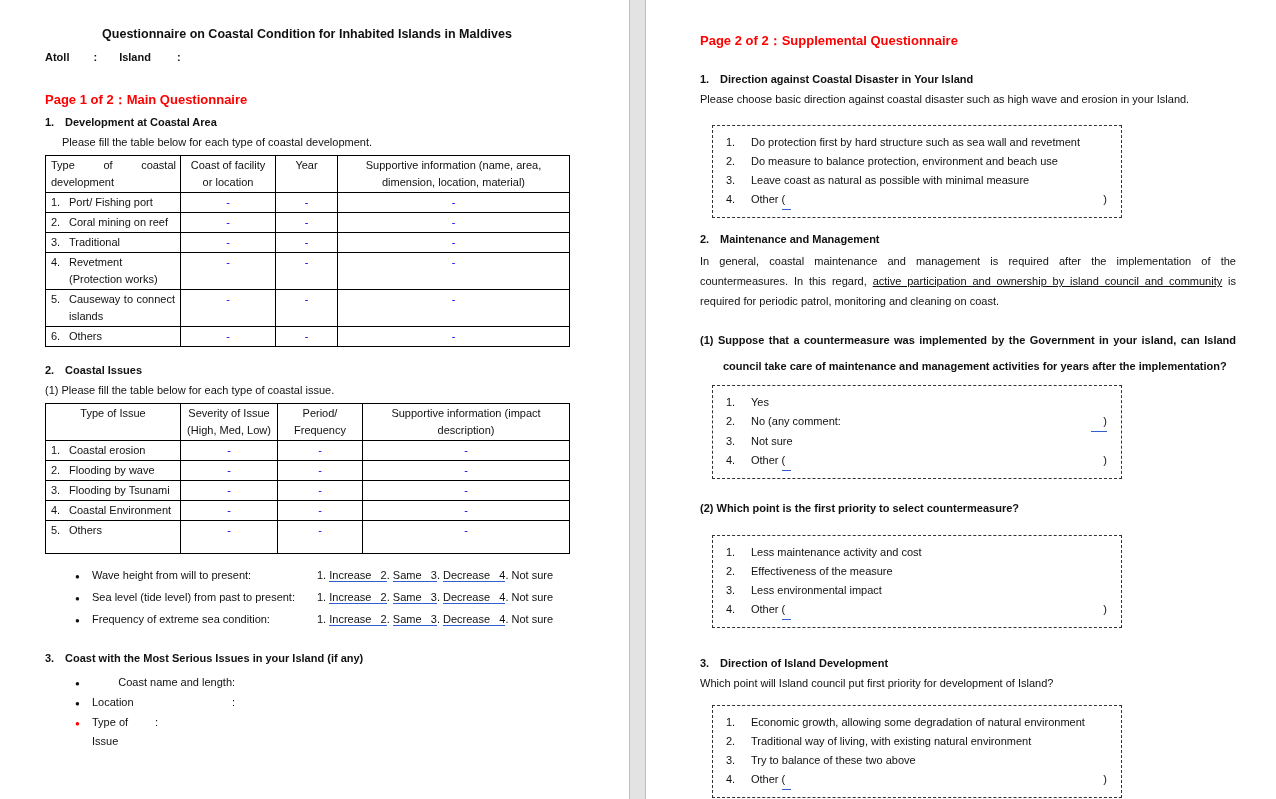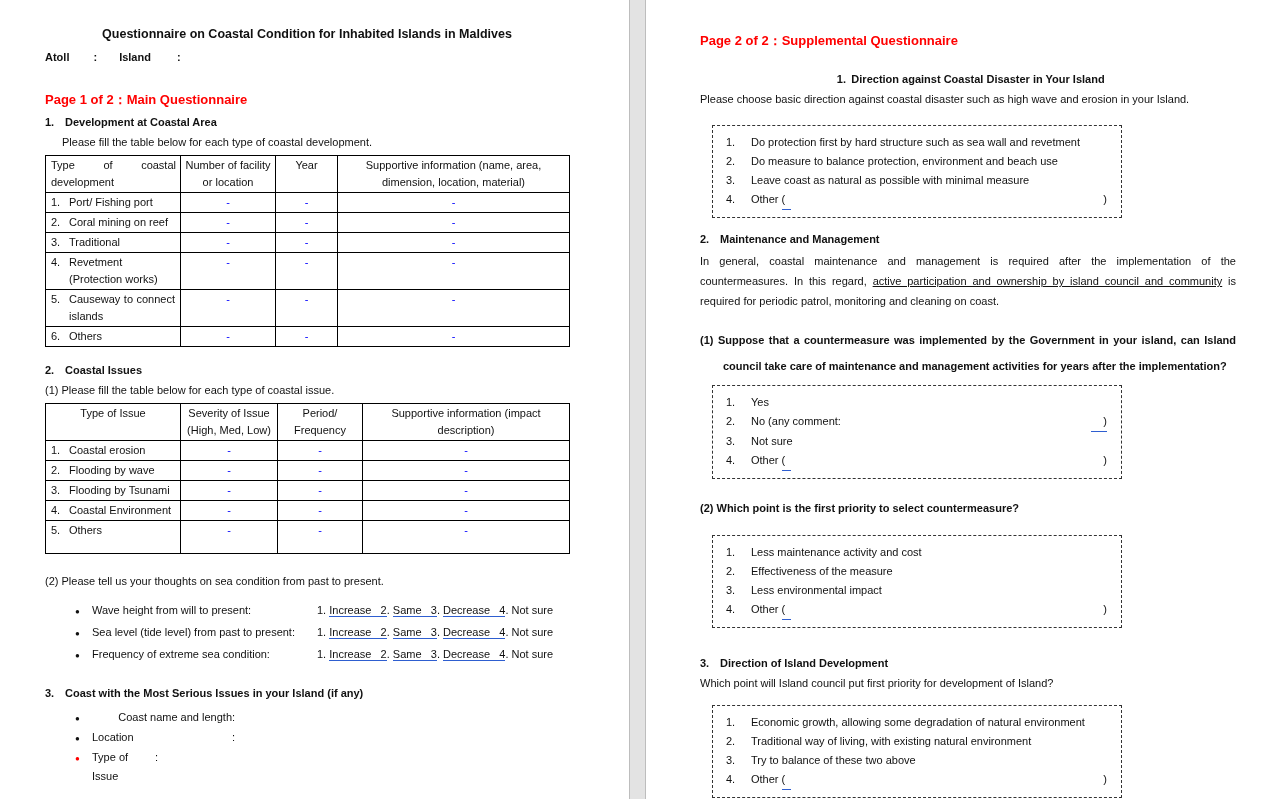--- a/index.html
+++ b/index.html
@@ -53,21 +53,21 @@
   .bnum{width:25px;flex:none;padding-left:13px;}
   .bbody{display:flex;flex:1;padding-right:14px;align-items:baseline;}
   .fsp{flex:1;}
 
   .para{margin-top:4px;line-height:20px;text-align:justify;}
   .hang{padding-left:23px;text-indent:-23px;line-height:26px;text-align:justify;}
   .footer-line{text-align:right;margin-top:12px;line-height:15px;}
 
   
   .mt14{margin-top:14px;} .mt16{margin-top:16px;font-weight:bold;} .mt18{margin-top:18px;}
-  .mt20{margin-top:20px;} .mt22{margin-top:22px;text-align:center;} .mt6{margin-top:6px;} .mt12{margin-top:28px;}
+  .mt20{margin-top:20px;} .mt22{margin-top:22px;} .mt6{margin-top:6px;} .mt12{margin-top:28px;}
 </style>
 </head>
 <body>
 
 <div class="canvas">
 
   <div class="page page-left">
     <div class="doc-title">Questionnaire on Coastal Condition for Inhabited Islands in Maldives</div>
 
     <div class="atoll-line">
@@ -84,21 +84,21 @@
     <table>
         <colgroup>
           <col style="width: 135px;">
           <col style="width: 95px;">
           <col style="width: 62px;">
           <col style="width: 232px;">
         </colgroup>
         <thead>
           <tr>
             <th class="just">Type of coastal development</th>
-            <th>Number of facility or location</th>
+            <th>Coast of facility or location</th>
             <th>Year</th>
             <th>Supportive information (name, area, dimension, location, material)</th>
           </tr>
         </thead>
         <tbody>
           <tr>
             <td>
               <div class="cellwrap">
                 <span class="rnum">1.</span>
                 <div class="rlabel">Port/ Fishing port</div>
@@ -238,21 +238,20 @@
                 <div class="rlabel">Others</div>
               </div>
             </td>
             <td class="dash-cell">-</td>
             <td class="dash-cell">-</td>
             <td class="dash-cell">-</td>
           </tr>
         </tbody>
       </table>
 
-    <div class="sea-intro">(2) Please tell us your thoughts on sea condition from past to present.</div>
     <div class="sea-block">
         <div class="sea-row">
           <span class="dot">●</span>
           <span class="sea-label">Wave height from will to present:</span>
           <span class="sea-opts"><span>1. </span><span class="ulb">Increase&nbsp;&nbsp;&nbsp;2</span><span>. </span><span class="ulb">Same&nbsp;&nbsp;&nbsp;3</span><span>. </span><span class="ulb">Decrease&nbsp;&nbsp;&nbsp;4</span><span>. Not sure</span></span>
         </div>
         <div class="sea-row">
           <span class="dot">●</span>
           <span class="sea-label">Sea level (tide level) from past to present:</span>
           <span class="sea-opts"><span>1. </span><span class="ulb">Increase&nbsp;&nbsp;&nbsp;2</span><span>. </span><span class="ulb">Same&nbsp;&nbsp;&nbsp;3</span><span>. </span><span class="ulb">Decrease&nbsp;&nbsp;&nbsp;4</span><span>. Not sure</span></span>

